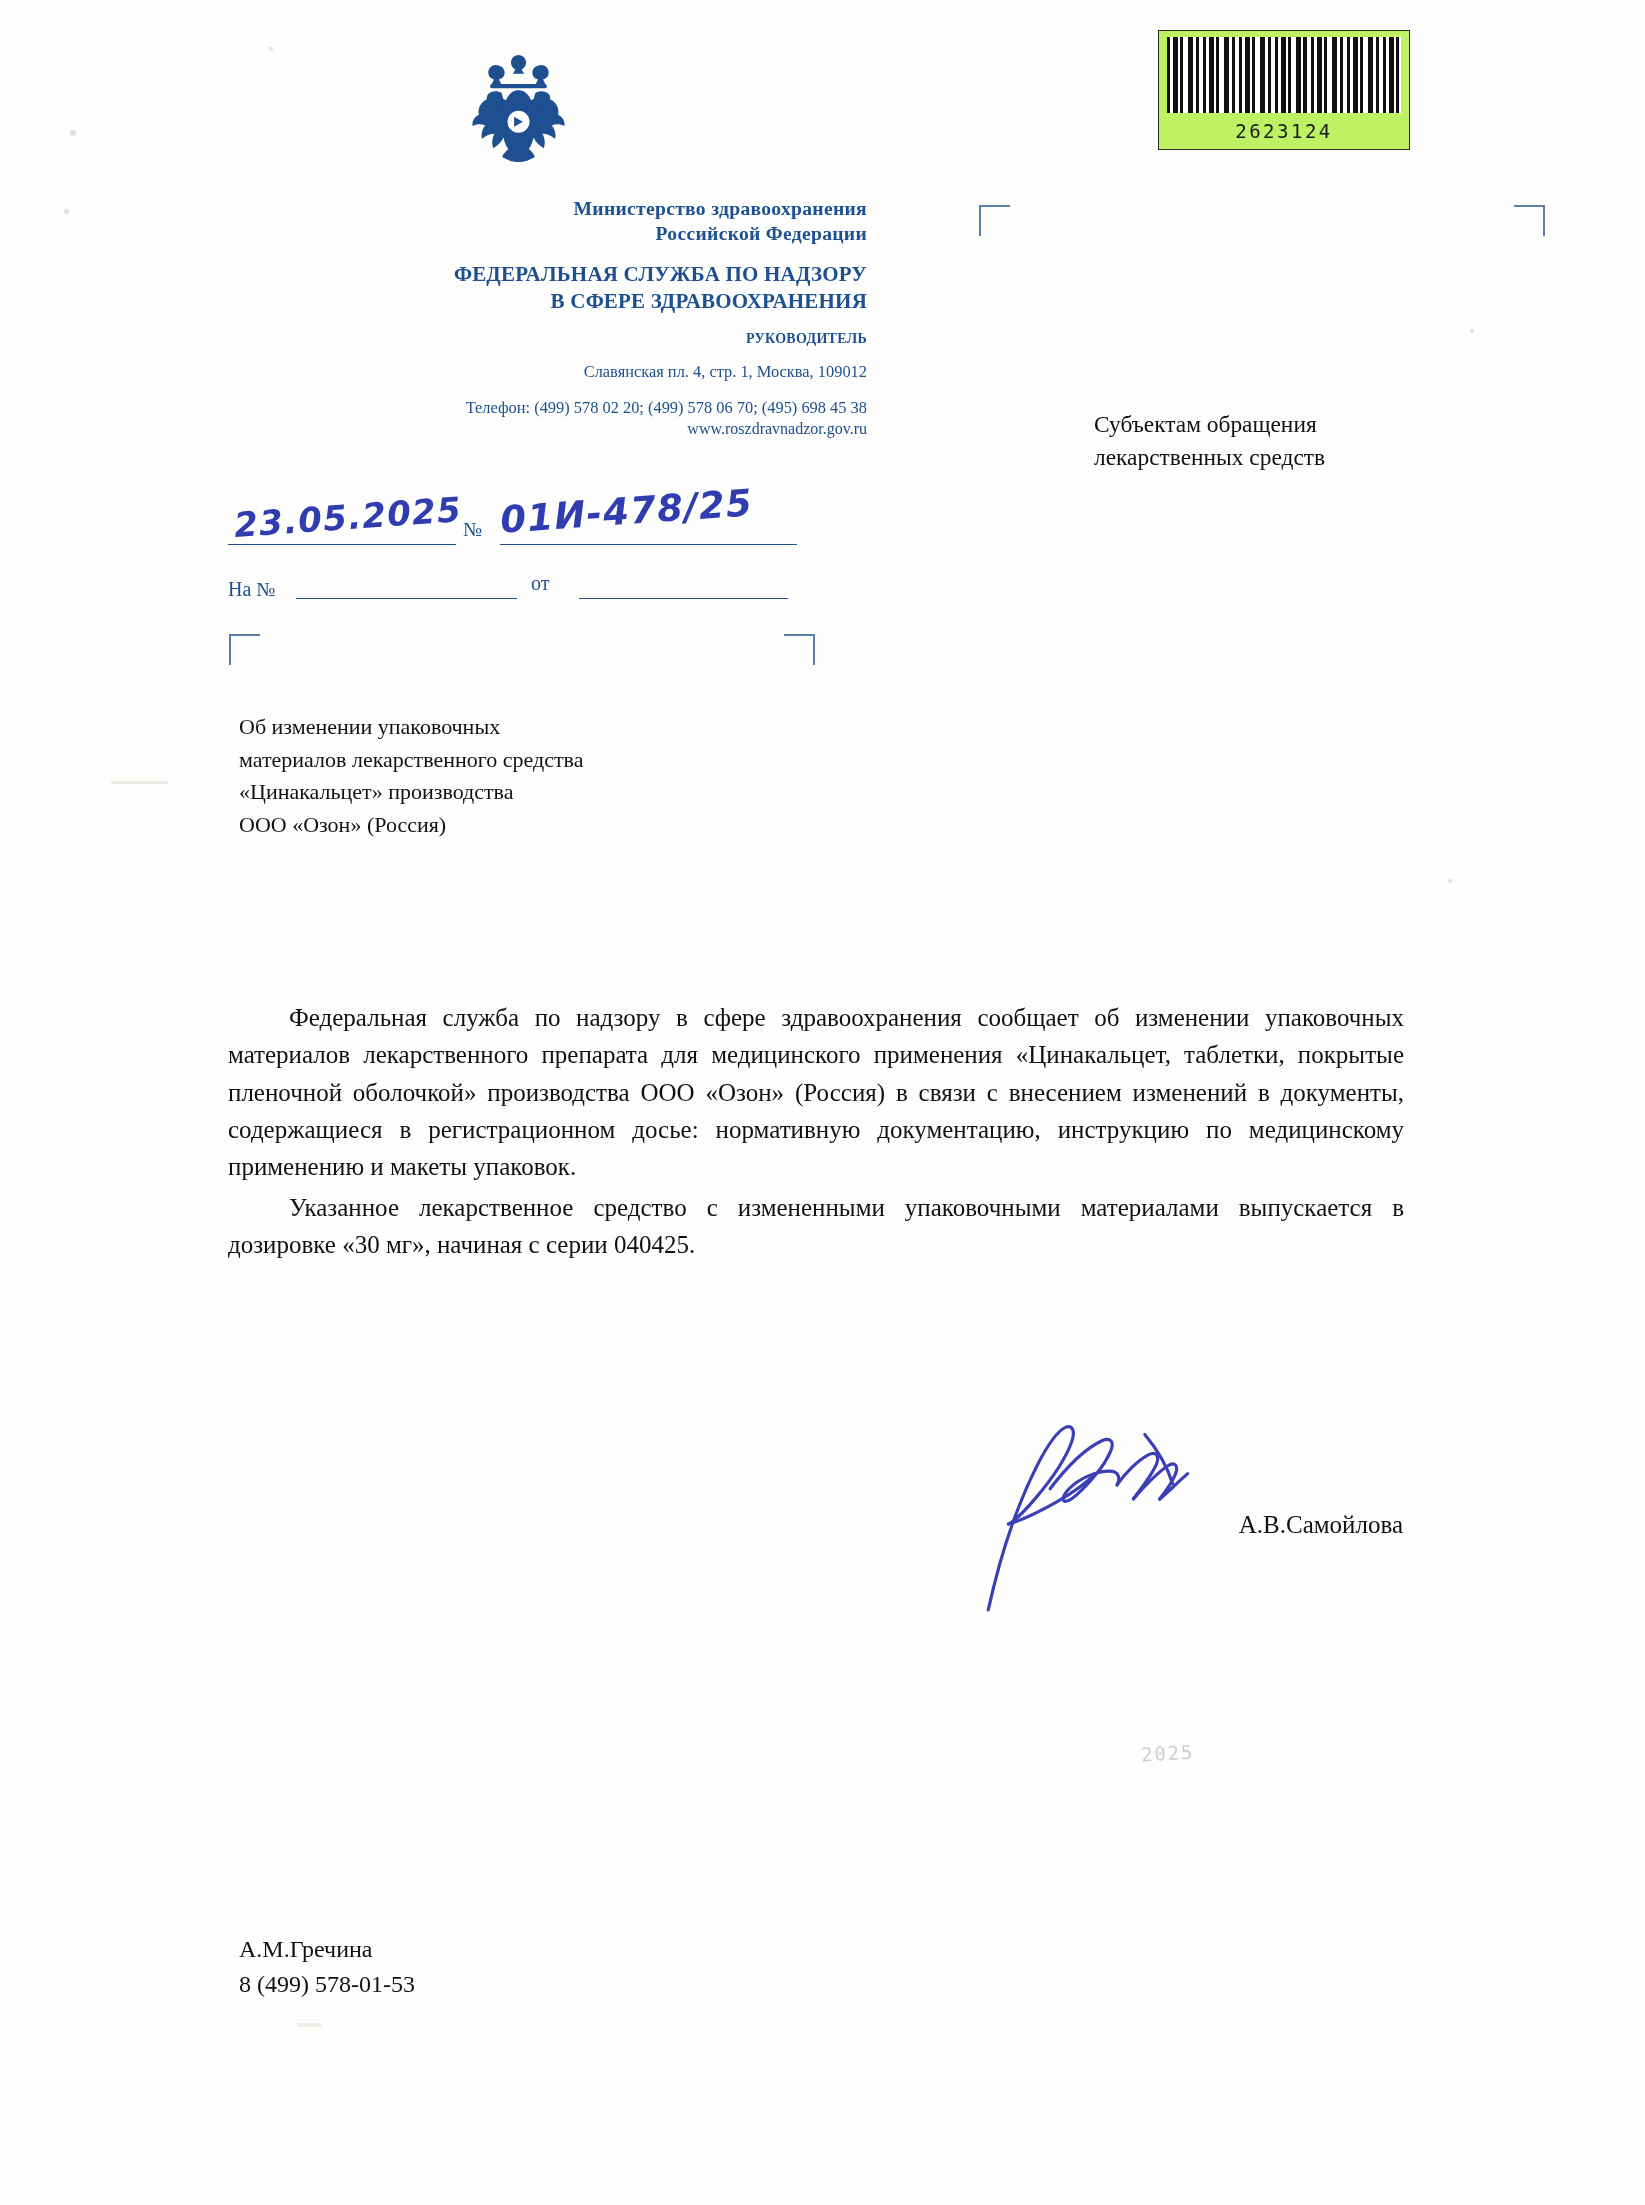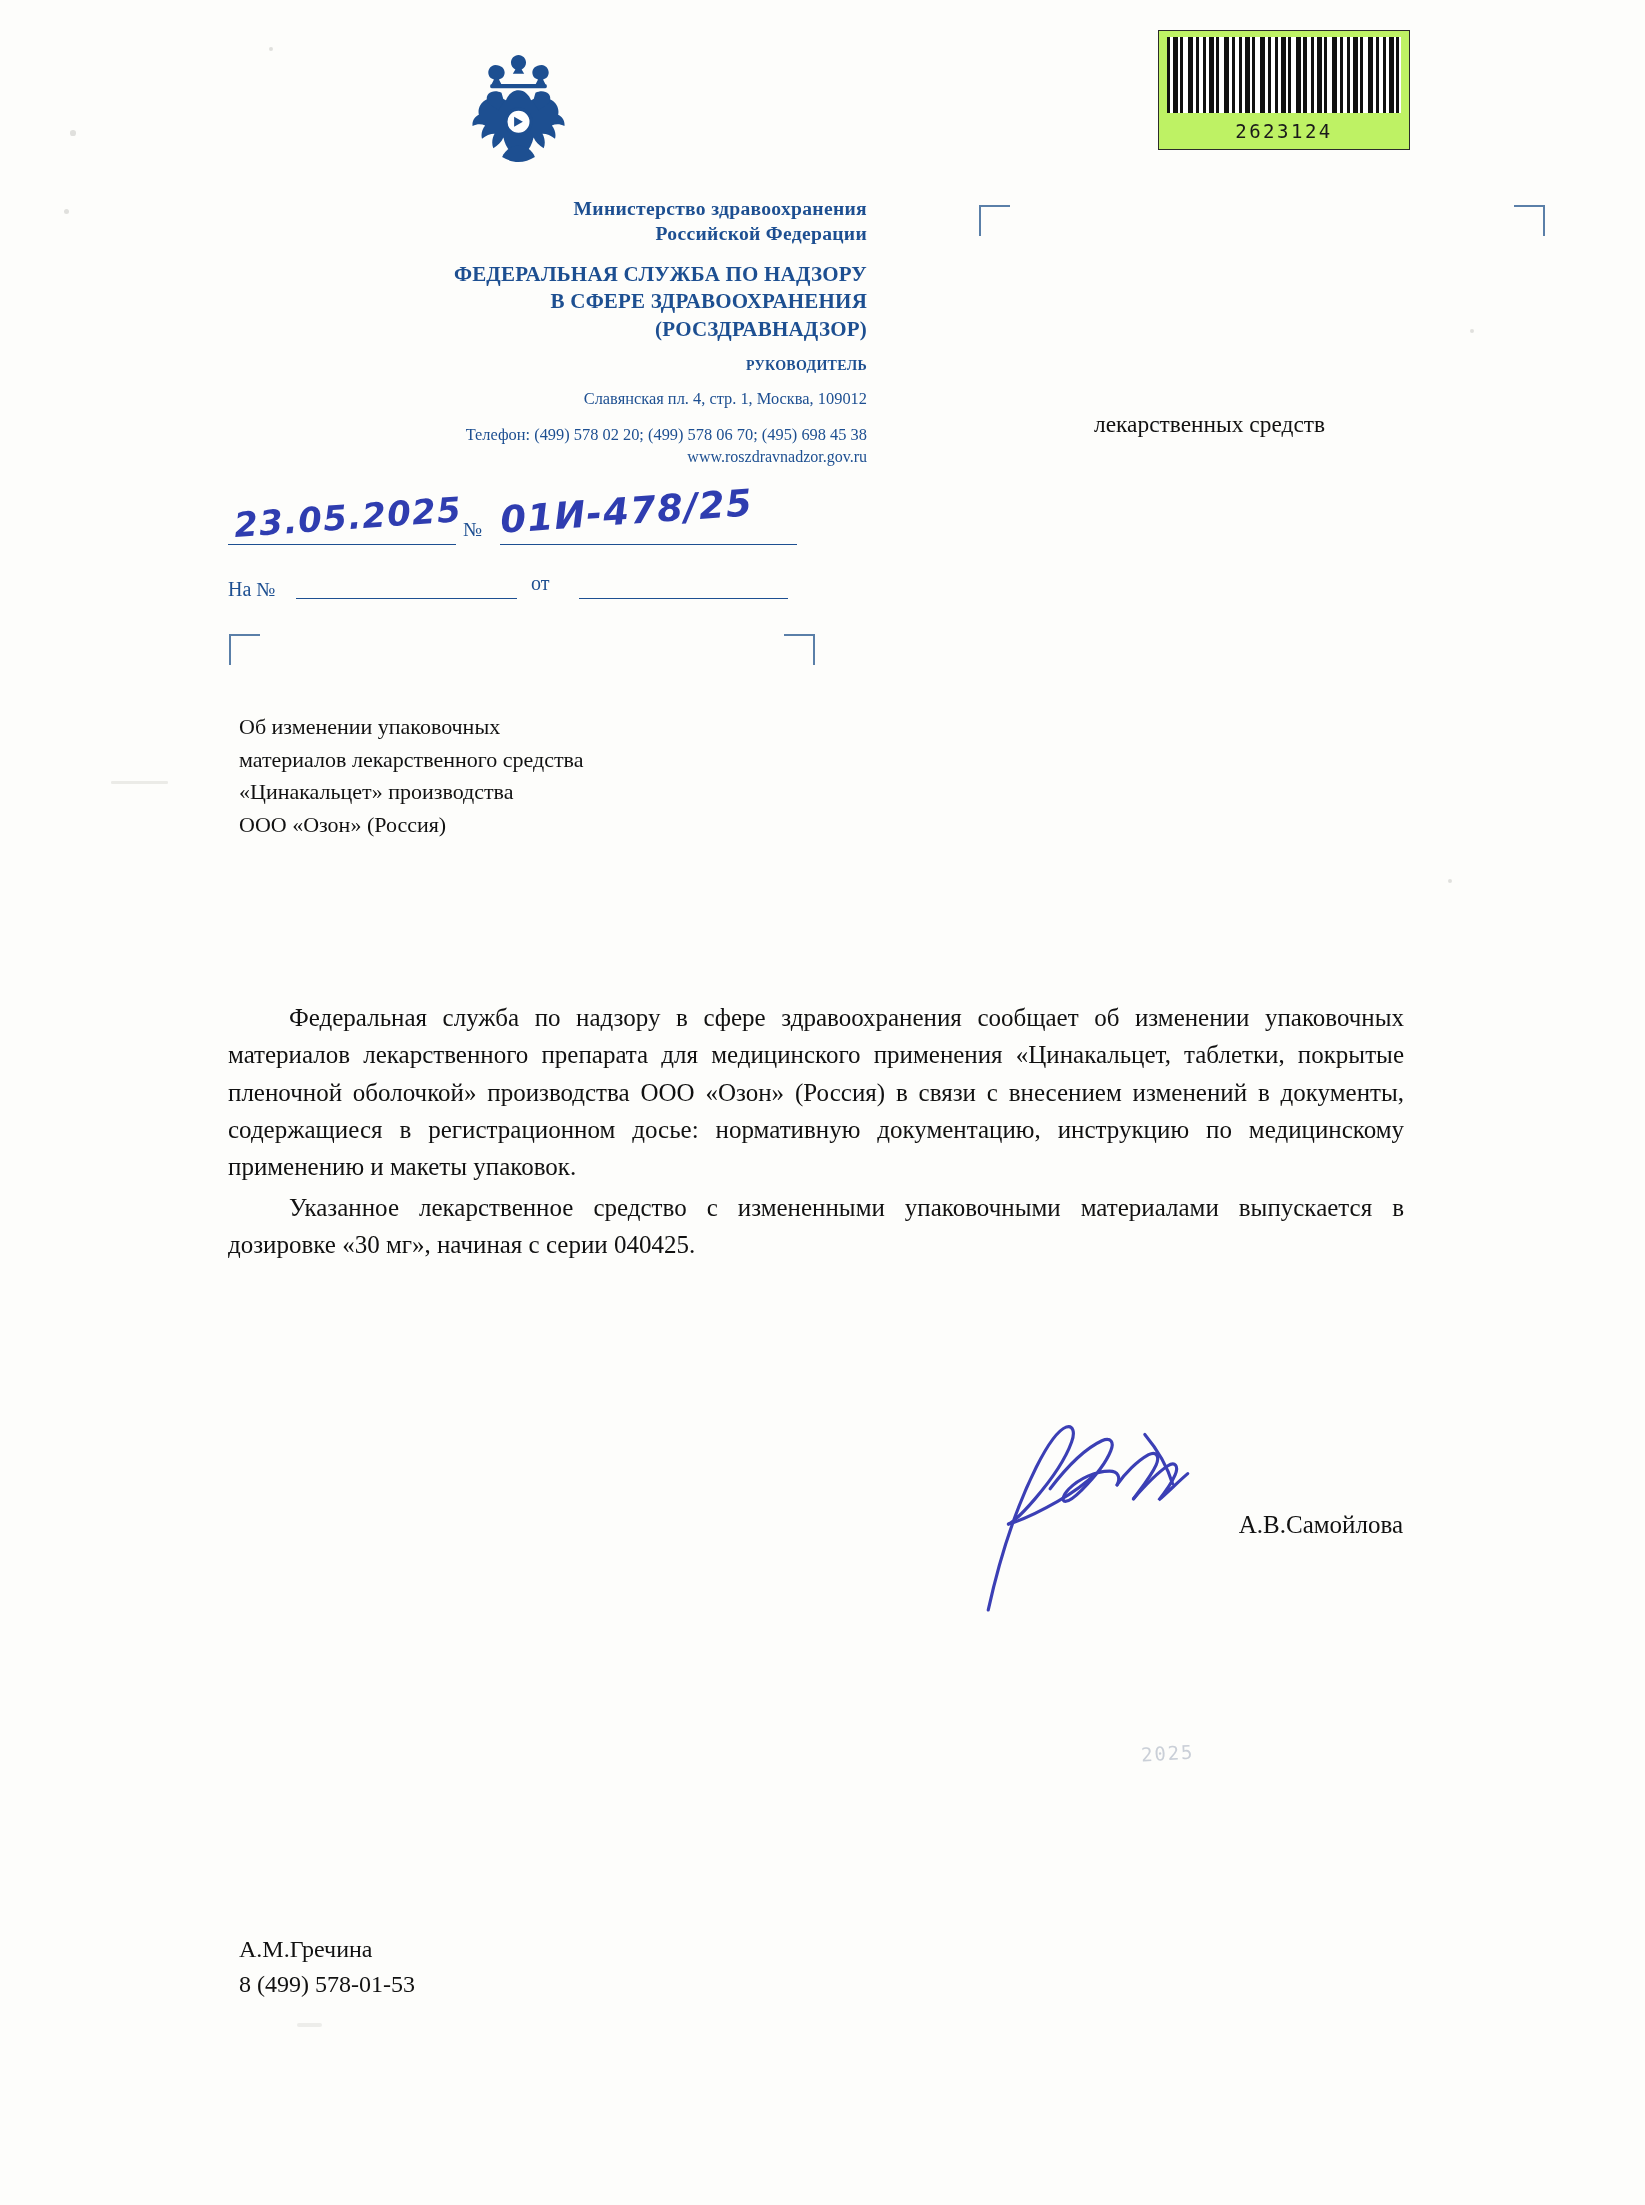--- a/index.html
+++ b/index.html
@@ -292,21 +292,20 @@
   </div>
 
   <div class="letterhead">
     <div class="lh-ministry">
       <div>Министерство здравоохранения</div>
       <div>Российской Федерации</div>
     </div>
     <div class="lh-service">
       <div>ФЕДЕРАЛЬНАЯ СЛУЖБА ПО НАДЗОРУ</div>
       <div>В СФЕРЕ ЗДРАВООХРАНЕНИЯ</div>
-      <div>(РОСЗДРАВНАДЗОР)</div>
     </div>
     <div class="lh-head">РУКОВОДИТЕЛЬ</div>
     <div class="lh-address">Славянская пл. 4, стр. 1, Москва, 109012</div>
     <div class="lh-address">Телефон: (499) 578 02 20; (499) 578 06 70; (495) 698 45 38</div>
     <div class="lh-site">www.roszdravnadzor.gov.ru</div>
   </div>
 
   <div class="dateline">
     <div class="dl-rule a"></div>
     <div class="dl-no">№</div>
@@ -316,20 +315,21 @@
   </div>
 
   <div class="onref">
     <span class="lbl-na">На №</span>
     <span class="r1"></span>
     <span class="lbl-ot">от</span>
     <span class="r2"></span>
   </div>
 
   <div class="addressee">
+    <div>Субъектам обращения</div>
     <div>лекарственных средств</div>
   </div>
 
   <div class="subject">
     <div>Об изменении упаковочных</div>
     <div>материалов лекарственного средства</div>
     <div>«Цинакальцет» производства</div>
     <div>ООО «Озон» (Россия)</div>
   </div>
 

